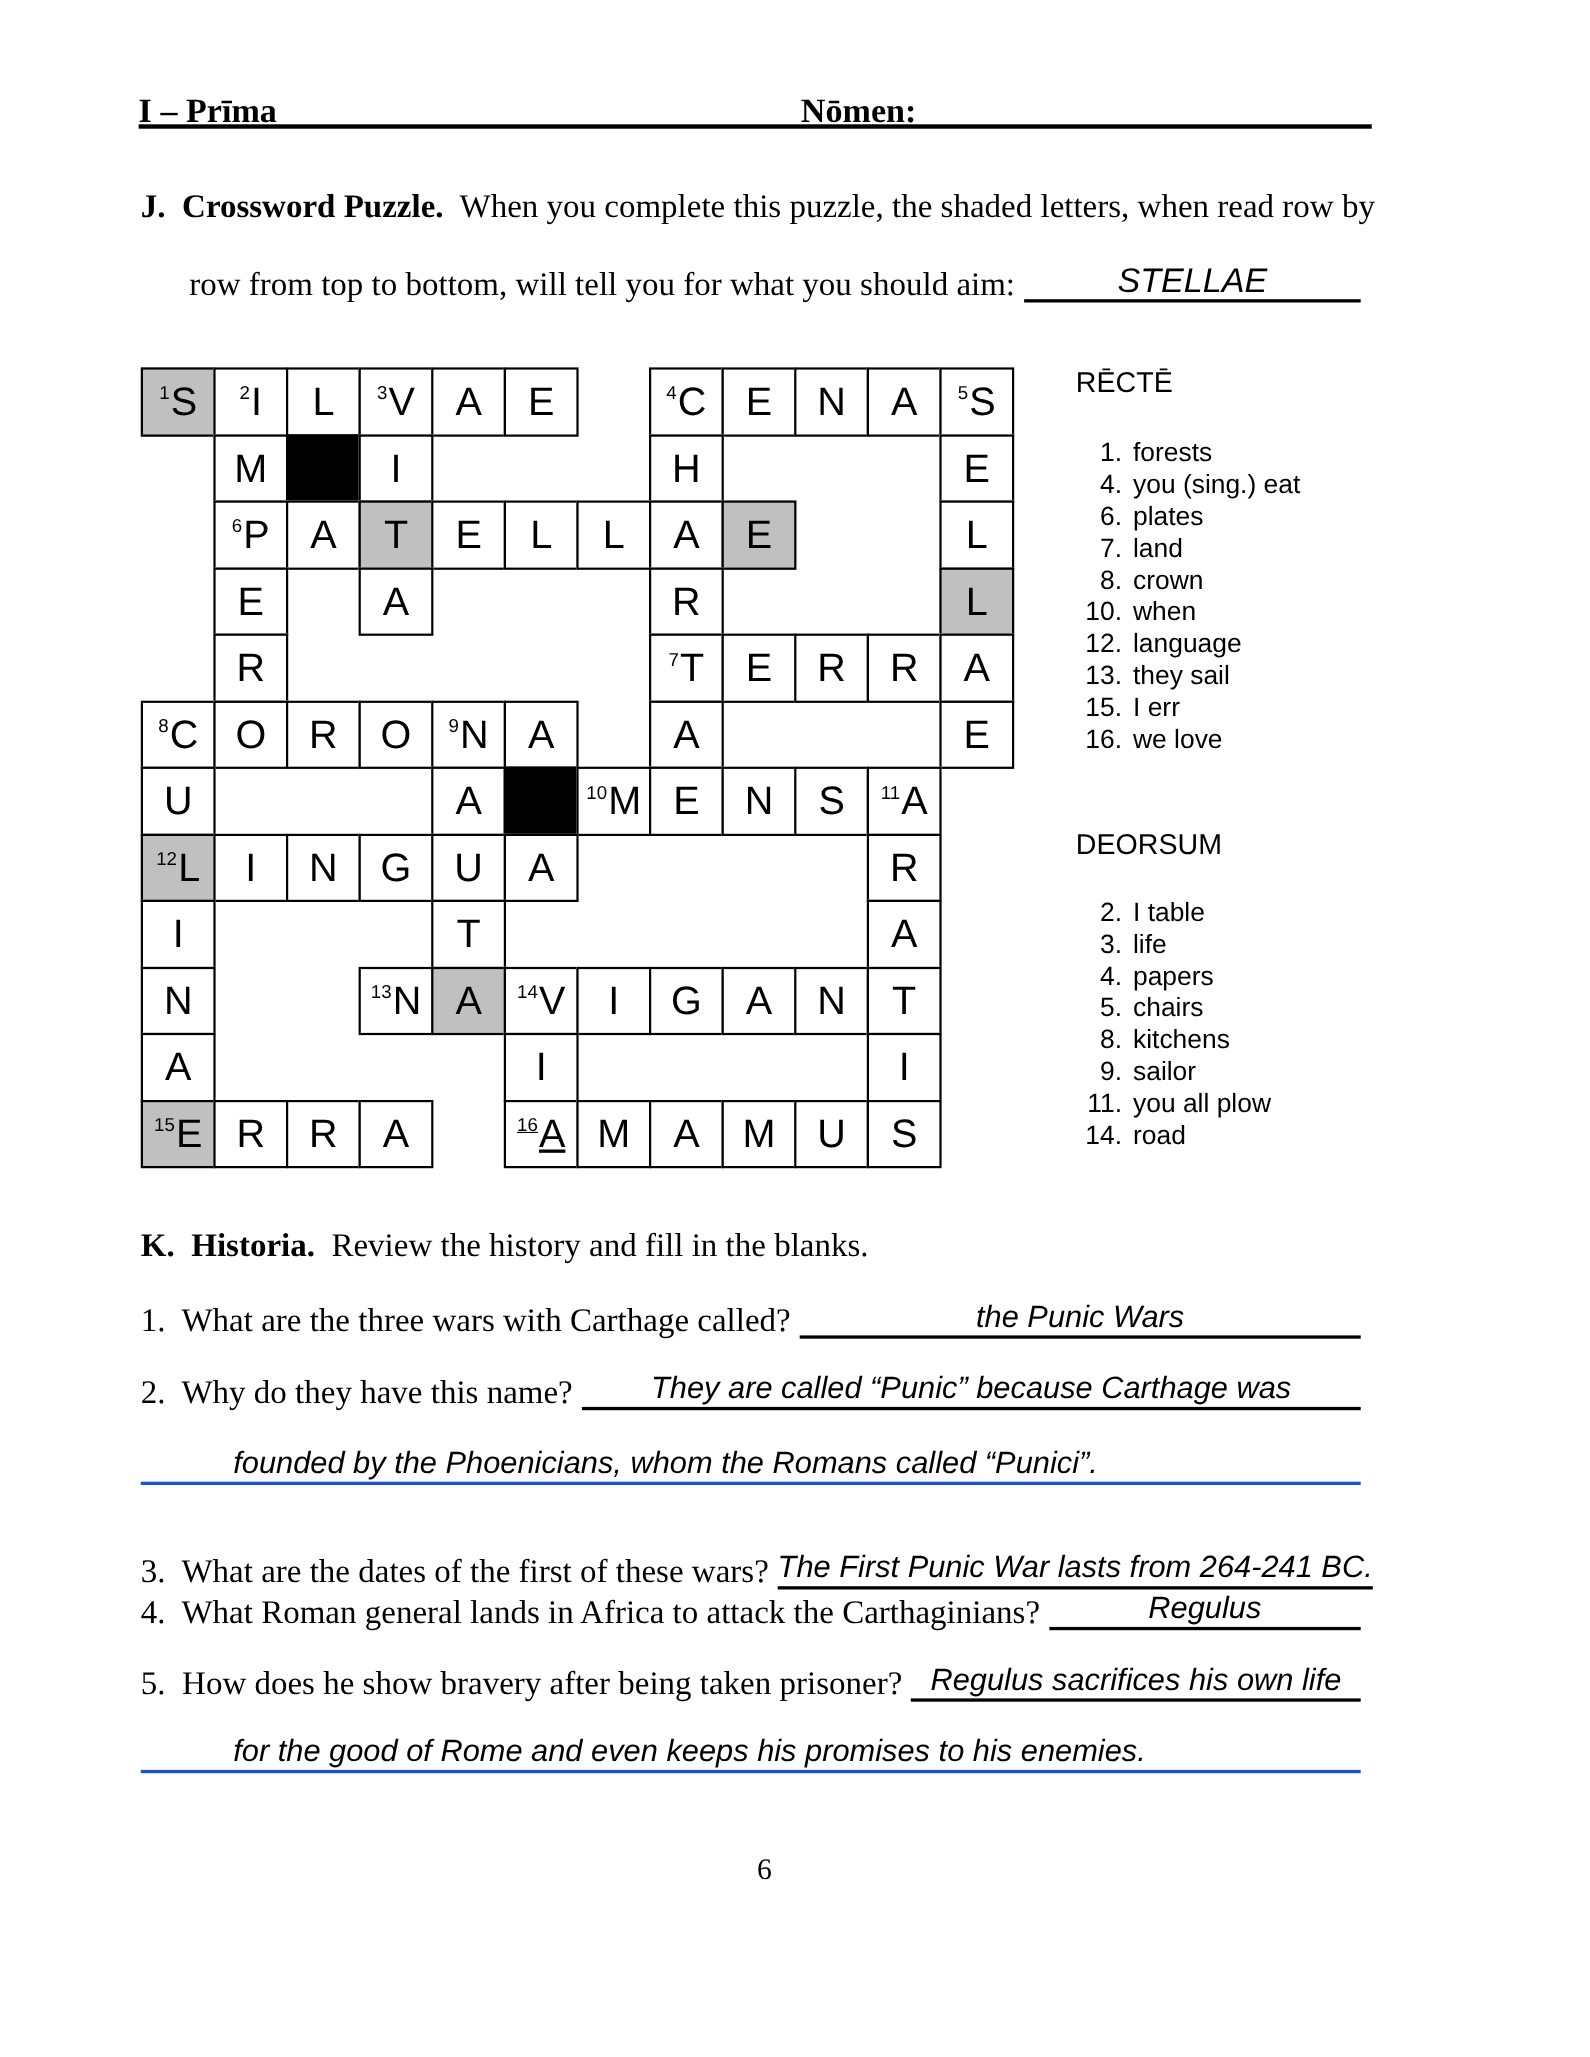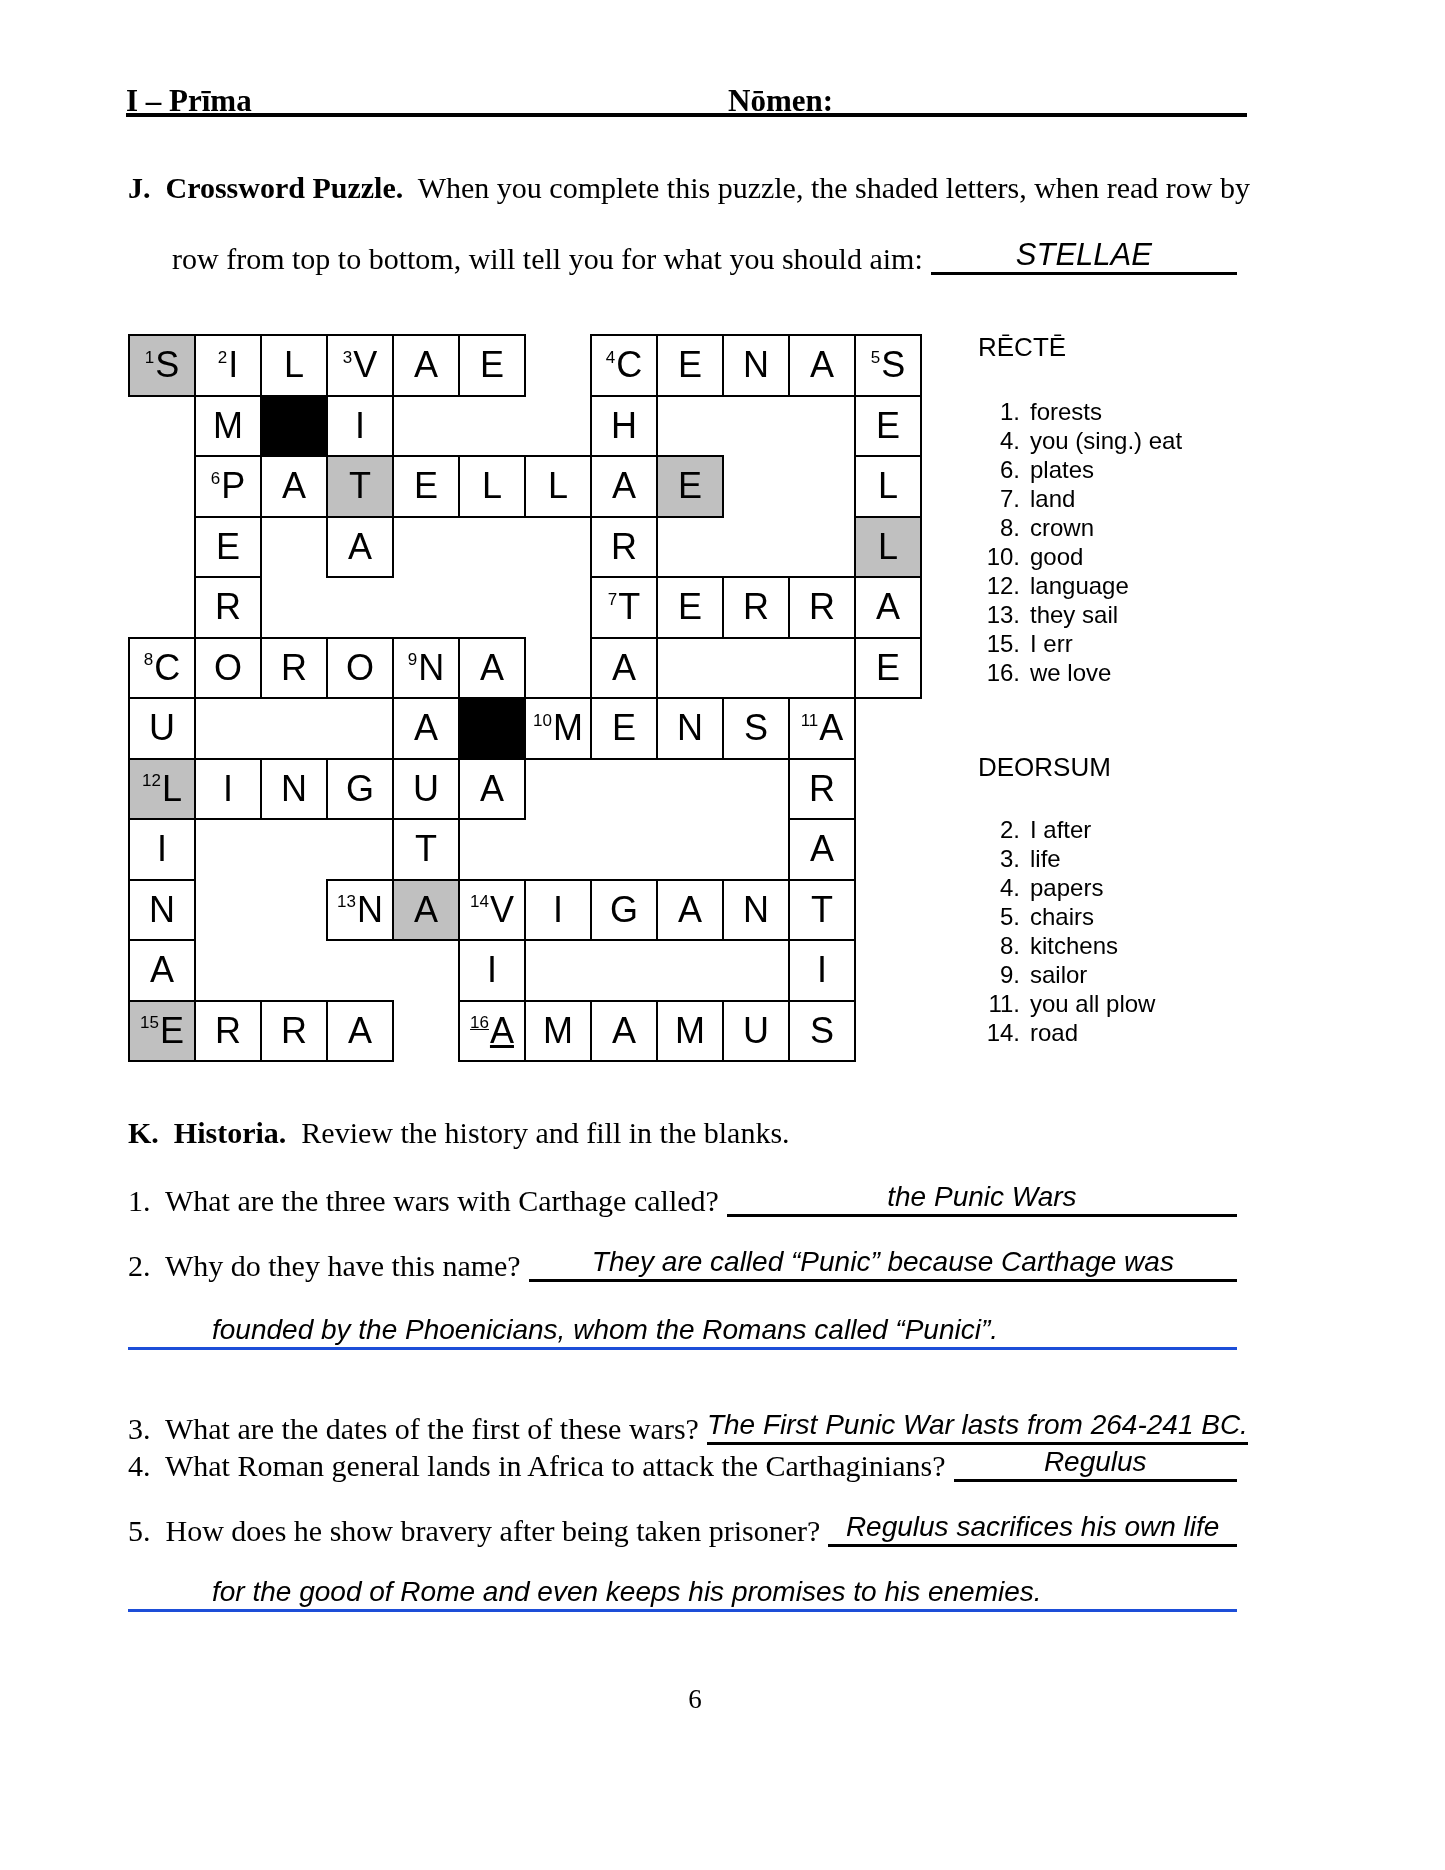--- a/index.html
+++ b/index.html
@@ -330,21 +330,21 @@
     <div class="clue-item">
       <span class="clue-num">7.</span>
       <span class="clue-txt">land</span>
     </div>
     <div class="clue-item">
       <span class="clue-num">8.</span>
       <span class="clue-txt">crown</span>
     </div>
     <div class="clue-item">
       <span class="clue-num">10.</span>
-      <span class="clue-txt">good</span>
+      <span class="clue-txt">when</span>
     </div>
     <div class="clue-item">
       <span class="clue-num">12.</span>
       <span class="clue-txt">language</span>
     </div>
     <div class="clue-item">
       <span class="clue-num">13.</span>
       <span class="clue-txt">they sail</span>
     </div>
     <div class="clue-item">
@@ -354,21 +354,21 @@
     <div class="clue-item">
       <span class="clue-num">16.</span>
       <span class="clue-txt">we love</span>
     </div>
   </div>
 
 <div class="abs clue-hdr" style="left:978px;top:752px;">DEORSUM</div>
 <div class="abs clue-list" id="down-list" style="left:968px;top:815px;">
     <div class="clue-item">
       <span class="clue-num">2.</span>
-      <span class="clue-txt">I after</span>
+      <span class="clue-txt">I table</span>
     </div>
     <div class="clue-item">
       <span class="clue-num">3.</span>
       <span class="clue-txt">life</span>
     </div>
     <div class="clue-item">
       <span class="clue-num">4.</span>
       <span class="clue-txt">papers</span>
     </div>
     <div class="clue-item">

